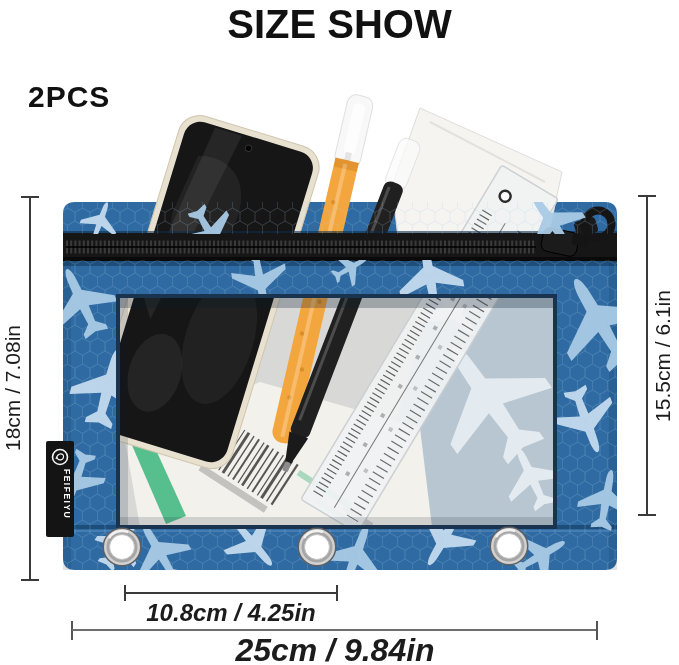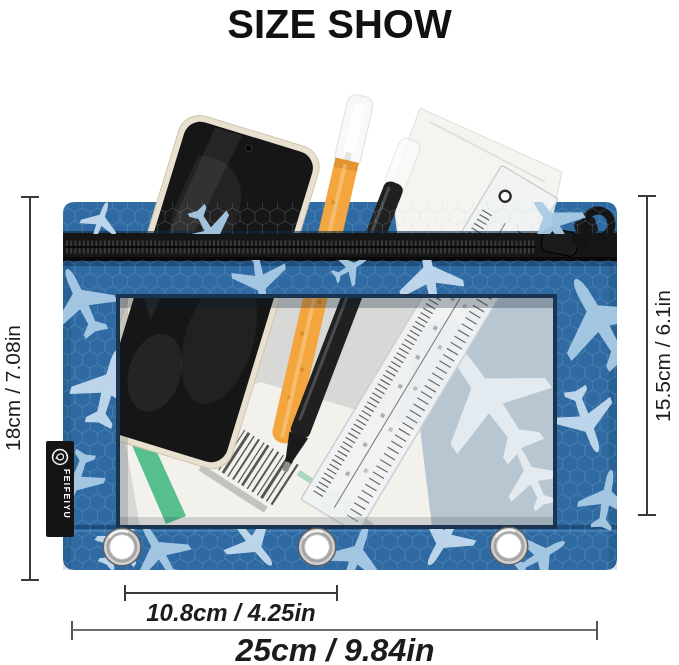--- a/index.html
+++ b/index.html
@@ -26,20 +26,21 @@
     transform:translate(-50%,-50%);
     font-style:italic;
   }
 </style>
 </head>
 <body>
 
 <div class="canvas">
 
   <div class="title">SIZE SHOW</div>
+  <div class="qty">2PCS</div>
 
   <svg class="photo-svg" width="679" height="665" viewBox="0 0 679 665">
     <defs>
       <pattern id="hex" width="15" height="26" patternUnits="userSpaceOnUse">
         <path d="M7.5,0 L15,4.3 L15,13 L7.5,17.3 L0,13 L0,4.3 Z" fill="none" stroke="#a6cbe9" stroke-opacity="0.22" stroke-width="1"></path>
         <path d="M7.5,17.3 L7.5,26" stroke="#a6cbe9" stroke-opacity="0.18" stroke-width="1"></path>
       </pattern>
 
       <path id="plane" d="M0,-38 C2.5,-38 4,-33 4.5,-26 L5,-12 L34,8 L34,15 L5,6 L4,24 L13,32 L13,37 L0,34 L-13,37 L-13,32 L-4,24 L-5,6 L-34,15 L-34,8 L-5,-12 L-4.5,-26 C-4,-33 -2.5,-38 0,-38 Z"></path>
 

